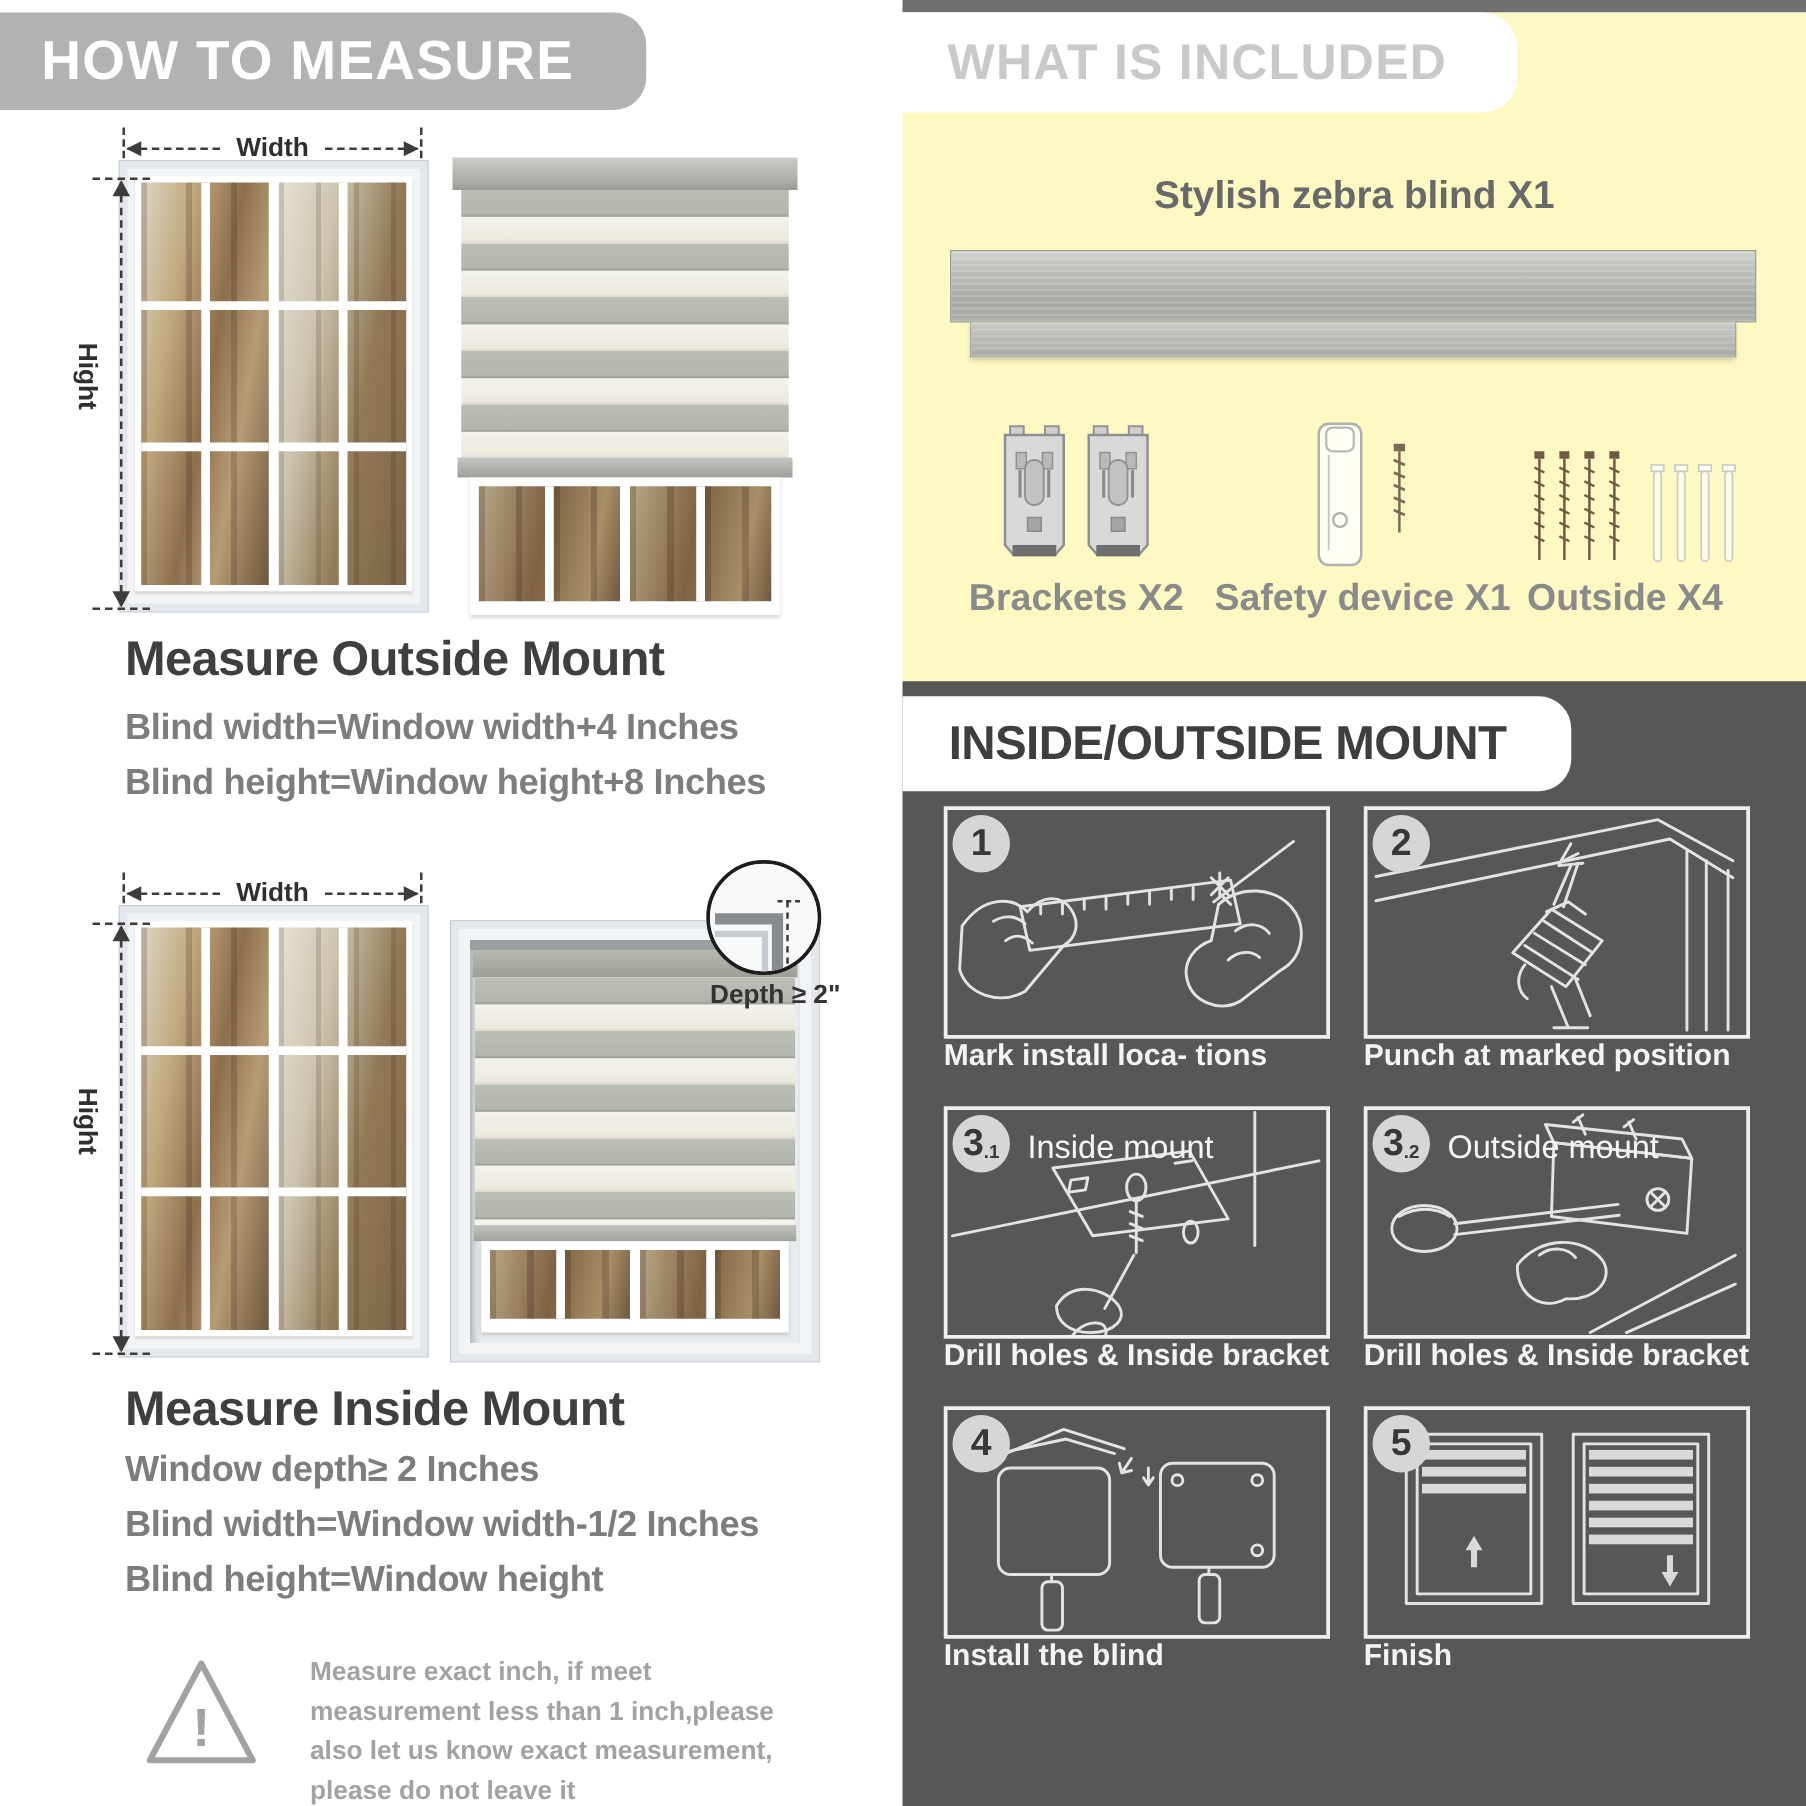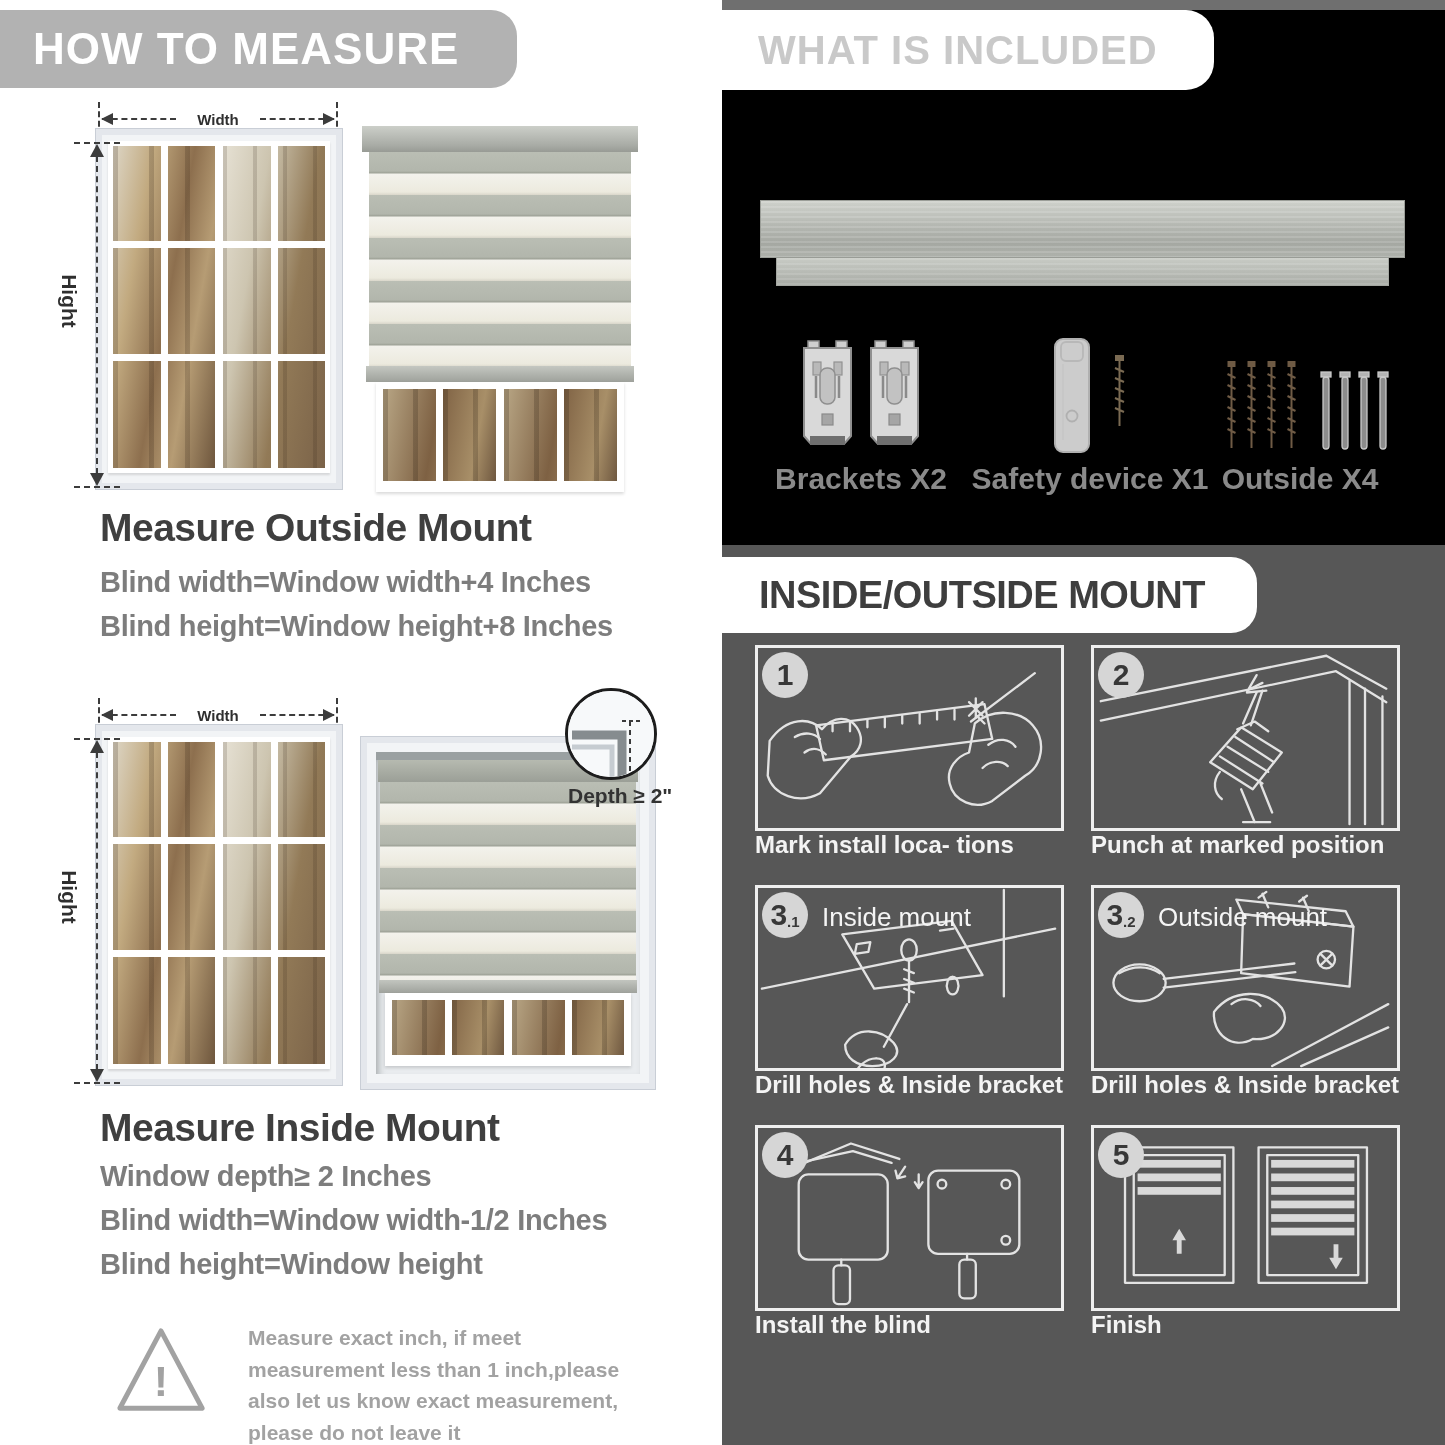--- a/index.html
+++ b/index.html
@@ -17,21 +17,21 @@
 
   
   .harrow { position:absolute; height:34px; }
   .h-term { position:absolute; top:0; height:34px; border-left:2px dashed #3c3c3c; }
   .h-term-l { left:0; } .h-term-r { right:0; }
   .h-line { position:absolute; top:16px; border-top:2px dashed #3c3c3c; }
   .h-line-l { left:4px; width:31%; } .h-line-r { right:4px; width:31%; }
   .h-head { position:absolute; top:11px; width:0; height:0; border-top:6px solid transparent; border-bottom:6px solid transparent; }
   .h-head-l { left:3px; border-right:12px solid #3c3c3c; }
   .h-head-r { right:3px; border-left:12px solid #3c3c3c; }
-  .h-label { position:absolute; left:50%; top:17px; transform:translate(-50%,-50%); font-size:15px; font-weight:700; color:#2f2f2f; }
+  .h-label { position:absolute; left:50%; top:17px; transform:translate(-50%,-50%); font-size:21px; font-weight:700; color:#2f2f2f; }
 
   .varrow { position:absolute; width:46px; }
   .v-line { position:absolute; left:22px; top:4px; bottom:4px; border-left:2px dashed #3c3c3c; }
   .v-term { position:absolute; left:0; width:46px; border-top:2px dashed #3c3c3c; }
   .v-term-top { top:0; } .v-term-bot { bottom:0; }
   .v-head { position:absolute; left:16px; width:0; height:0; border-left:7px solid transparent; border-right:7px solid transparent; }
   .v-head-up { top:2px; border-bottom:13px solid #3c3c3c; }
   .v-head-down { bottom:2px; border-top:13px solid #3c3c3c; }
   .v-label { position:absolute; left:-32px; top:46%; transform:translateY(-50%) rotate(90deg); font-size:21px; font-weight:700; color:#2f2f2f; }
 
@@ -84,21 +84,21 @@
     background:#fbfcfd; border:3px solid #1d1d1d; overflow:hidden; z-index:5; }
   .depth-label { position:absolute; left:568px; top:784px; font-size:21px; font-weight:700; color:#333; white-space:nowrap; }
 
   .warn-tri { position:absolute; left:112px; top:1322px; }
   .warn-text { position:absolute; left:248px; top:1322px; width:408px; font-size:21px; font-weight:600;
     color:#a2a2a2; line-height:1.5; }
 
   
   .right-col { position:absolute; left:722px; top:0; width:723px; height:1445px; }
   .top-strip { position:absolute; left:0; top:0; width:100%; height:10px; background:#6f6f6f; }
-  .light-sec { position:absolute; left:0; top:10px; width:100%; height:535px; background:#000000; }
+  .light-sec { position:absolute; left:0; top:10px; width:100%; height:535px; background:#fef9c3; }
   .wib-badge { position:absolute; left:0; top:0; height:80px; line-height:80px; background:#fff;
     border-radius:0 28px 28px 0; color:#c9c9c9; font-size:40px; font-weight:700; letter-spacing:1px;
     padding:0 56px 0 36px; white-space:nowrap; }
   .product-label { position:absolute; left:0; top:128px; width:100%; text-align:center;
     color:#696969; font-size:31px; font-weight:700; }
   .headrail { position:absolute; left:38px; top:190px; width:645px; }
   .hr-main { height:58px; background:
       repeating-linear-gradient(180deg, rgba(255,255,255,.14) 0 2px, rgba(0,0,0,0) 2px 5px),
       linear-gradient(180deg,#ced1cb 0%,#b4b7b1 45%,#a5a8a2 75%,#aeb1ab 100%);
     border:1px solid #9b9e98; }
@@ -236,20 +236,21 @@
       <text x="50" y="76" text-anchor="middle" font-size="44" font-weight="bold" fill="#a2a2a2" font-family="Liberation Sans, sans-serif">!</text>
     </svg>
   </div>
   <div class="warn-text">Measure exact inch, if meet measurement less than 1 inch,please also let us know exact measurement, please do not leave it</div>
 
   <div class="right-col">
     <div class="top-strip"></div>
 
     <div class="light-sec">
       <div class="wib-badge">WHAT IS INCLUDED</div>
+      <div class="product-label">Stylish zebra blind X1</div>
 
       <div class="headrail">
         <div class="hr-main"></div>
         <div class="hr-lip"></div>
       </div>
 
       <div class="item-icons" style="left:77px; top:330px; gap:10px;">
         <svg width="57" height="112" viewBox="0 0 57 112">
           <rect x="9" y="1" width="11" height="9" fill="#cfcfcf" stroke="#8f8f8f" stroke-width="1.5"></rect>
           <rect x="37" y="1" width="11" height="9" fill="#cfcfcf" stroke="#8f8f8f" stroke-width="1.5"></rect>

